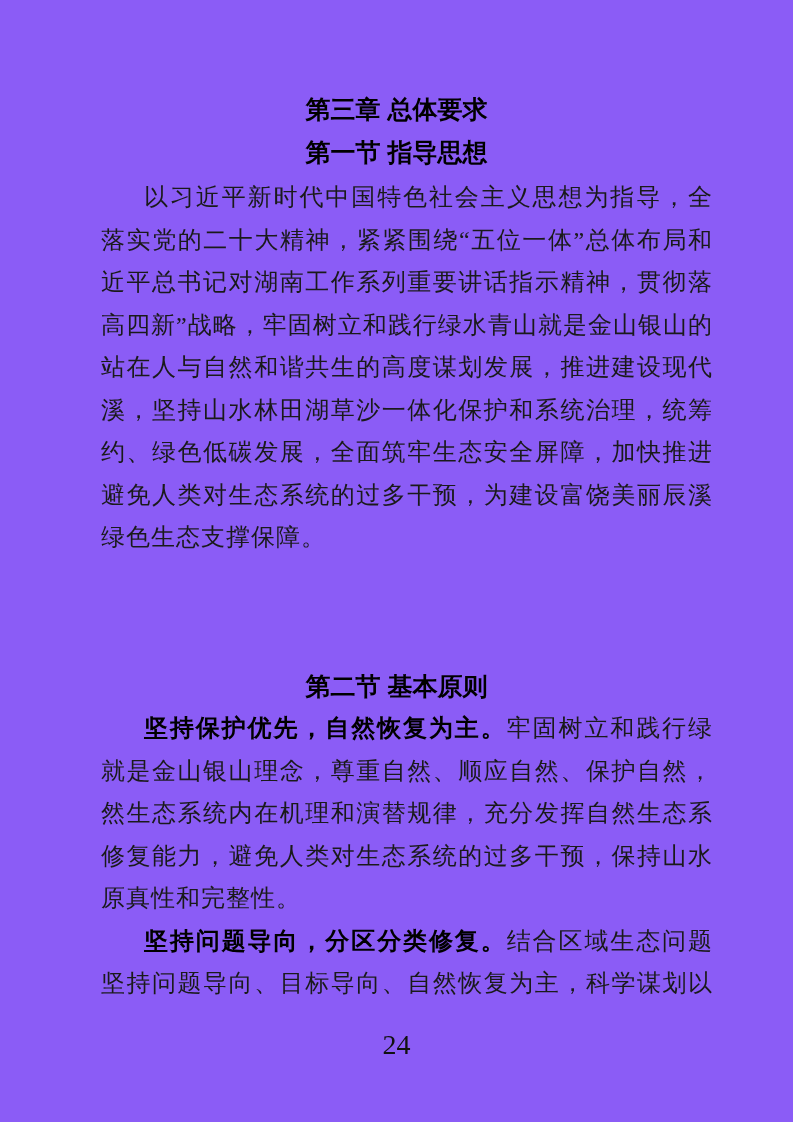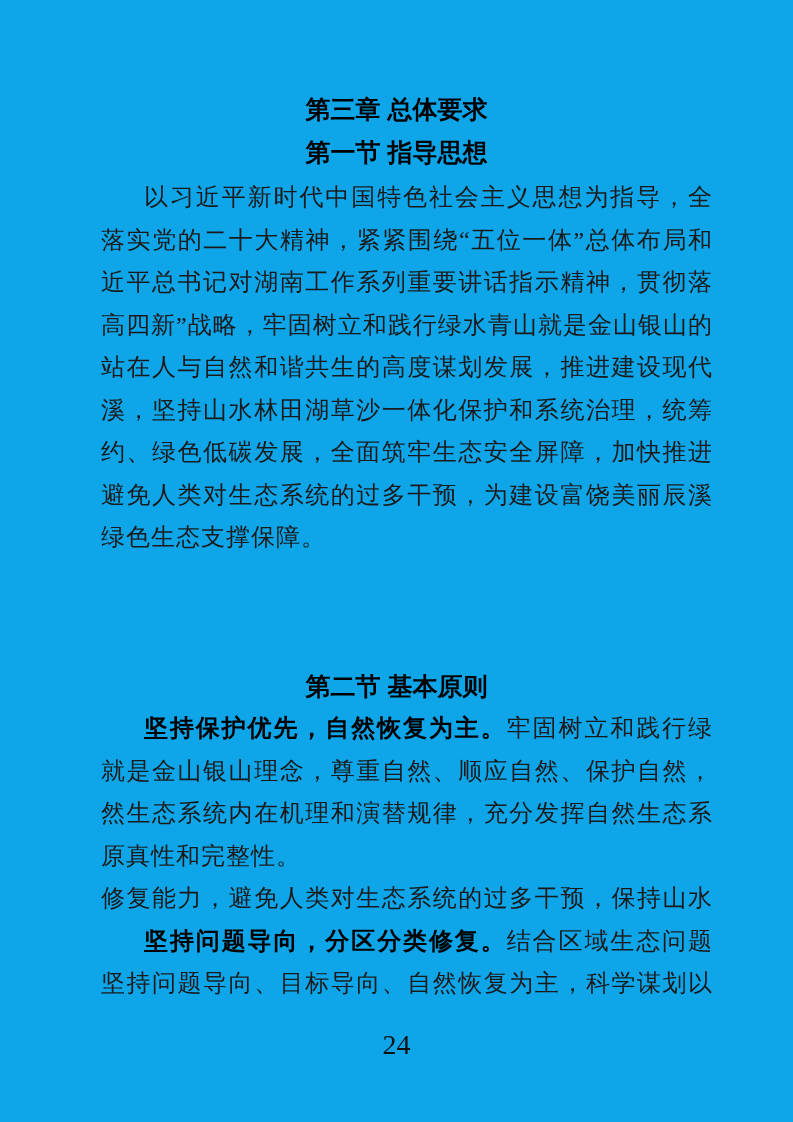--- a/index.html
+++ b/index.html
@@ -1,21 +1,21 @@
 <!DOCTYPE html>
 <html lang="zh"><head>
 <meta charset="utf-8">
 <style>
   html, body { margin: 0; padding: 0; background: #e8e8e8; }
   .page {
     position: relative;
     width: 793px;
     height: 1122px;
     margin: 0 auto;
-    background: #0ea5e9;
+    background: #8b5cf6;
     color: #000000;
     overflow: hidden;
     text-decoration: underline;
   }
   .chapter-title {
     position: absolute;
     top: 92px;
     left: 0;
     width: 100%;
     margin: 0;
@@ -93,21 +93,21 @@
     <div class="line">避免人类对生态系统的过多干预，为建设富饶美丽辰溪提供</div>
     <div class="line last">绿色生态支撑保障。</div>
   </div>
 
   <h2 class="sec-heading s2h">第二节 基本原则</h2>
 
   <div class="body-block s2b">
     <div class="line indent"><b class="lead">坚持保护优先，自然恢复为主。</b><span>牢固树立和践行绿水青山</span></div>
     <div class="line">就是金山银山理念，尊重自然、顺应自然、保护自然，遵循自</div>
     <div class="line">然生态系统内在机理和演替规律，充分发挥自然生态系统自我</div>
+    <div class="line">修复能力，避免人类对生态系统的过多干预，保持山水生态的</div>
     <div class="line last">原真性和完整性。</div>
-    <div class="line">修复能力，避免人类对生态系统的过多干预，保持山水生态的</div>
     <div class="line indent"><b class="lead">坚持问题导向，分区分类修复。</b><span>结合区域生态问题识别，</span></div>
     <div class="line">坚持问题导向、目标导向、自然恢复为主，科学谋划以生态</div>
   </div>
 
   <div class="page-number">24</div>
 
 </div>
 
 </body></html>

